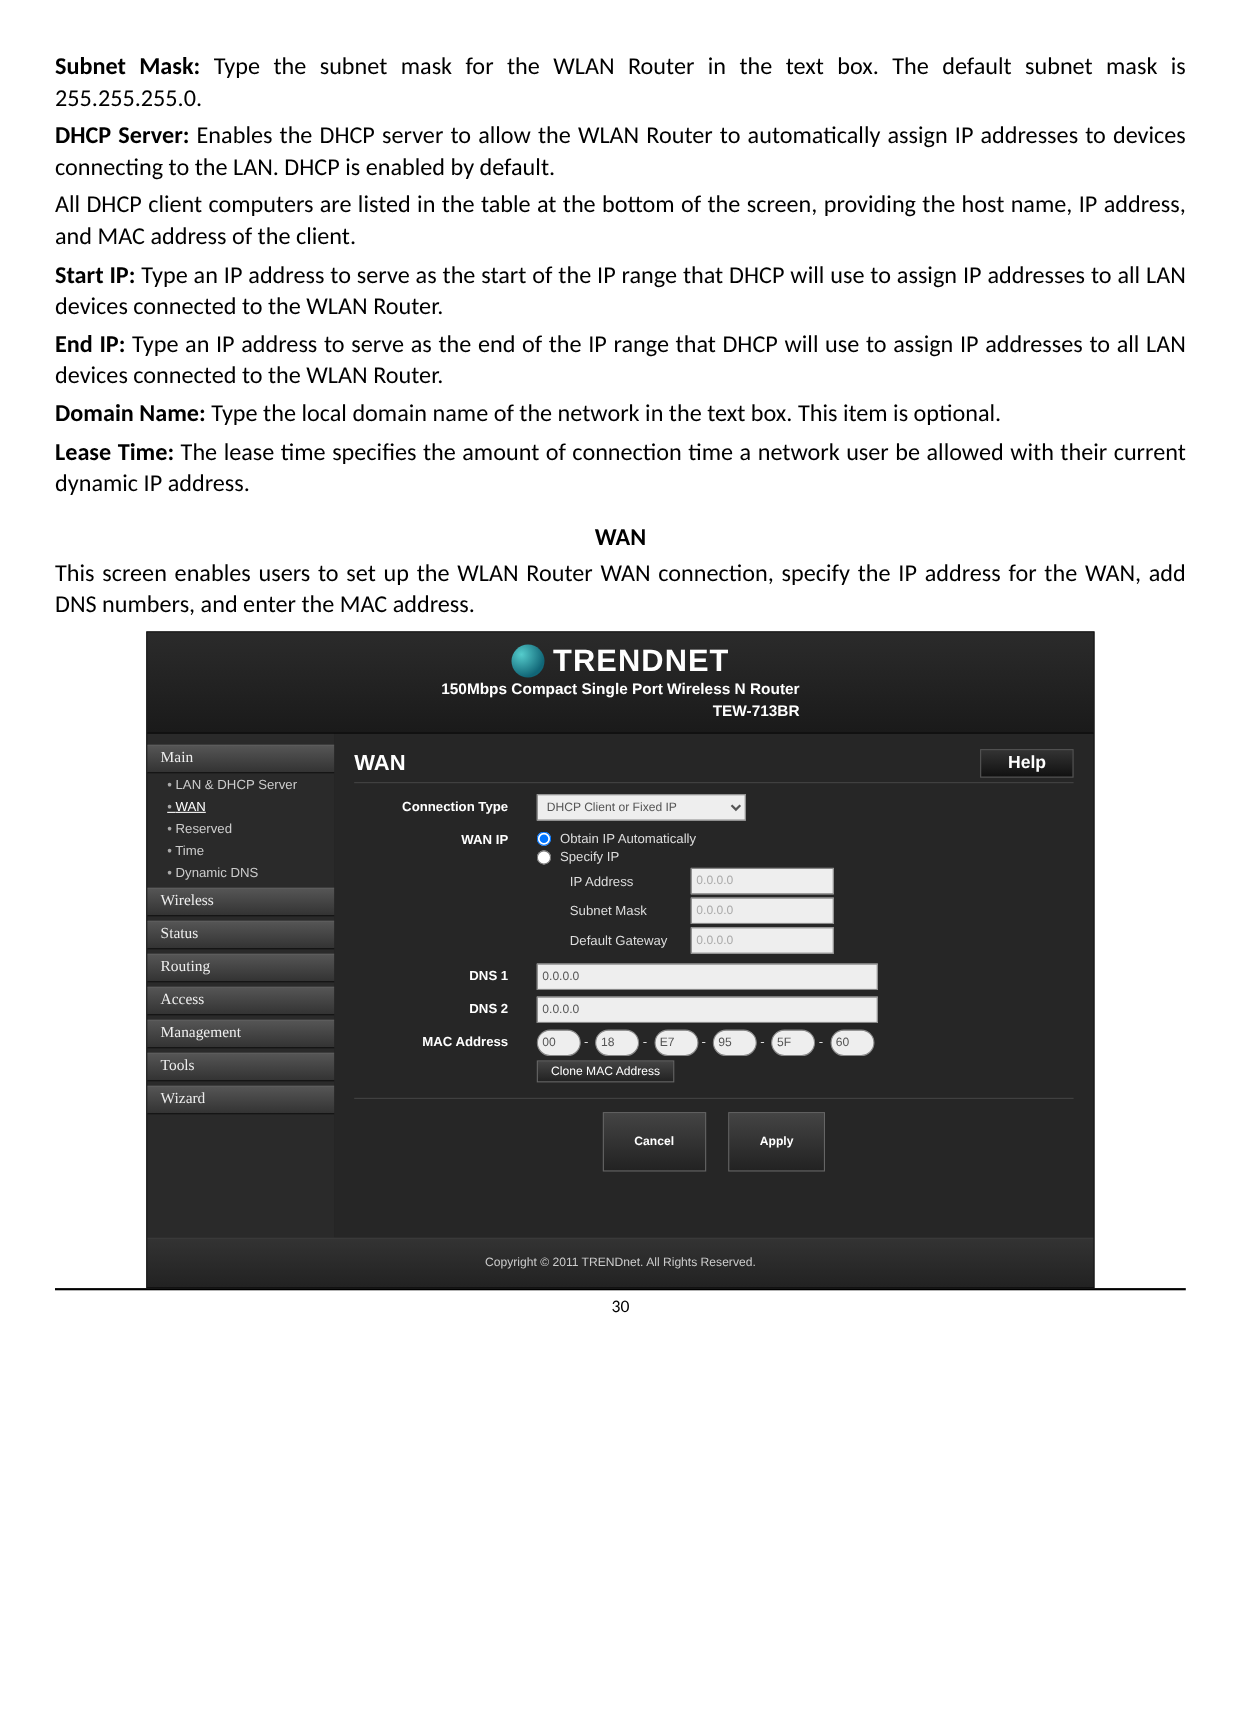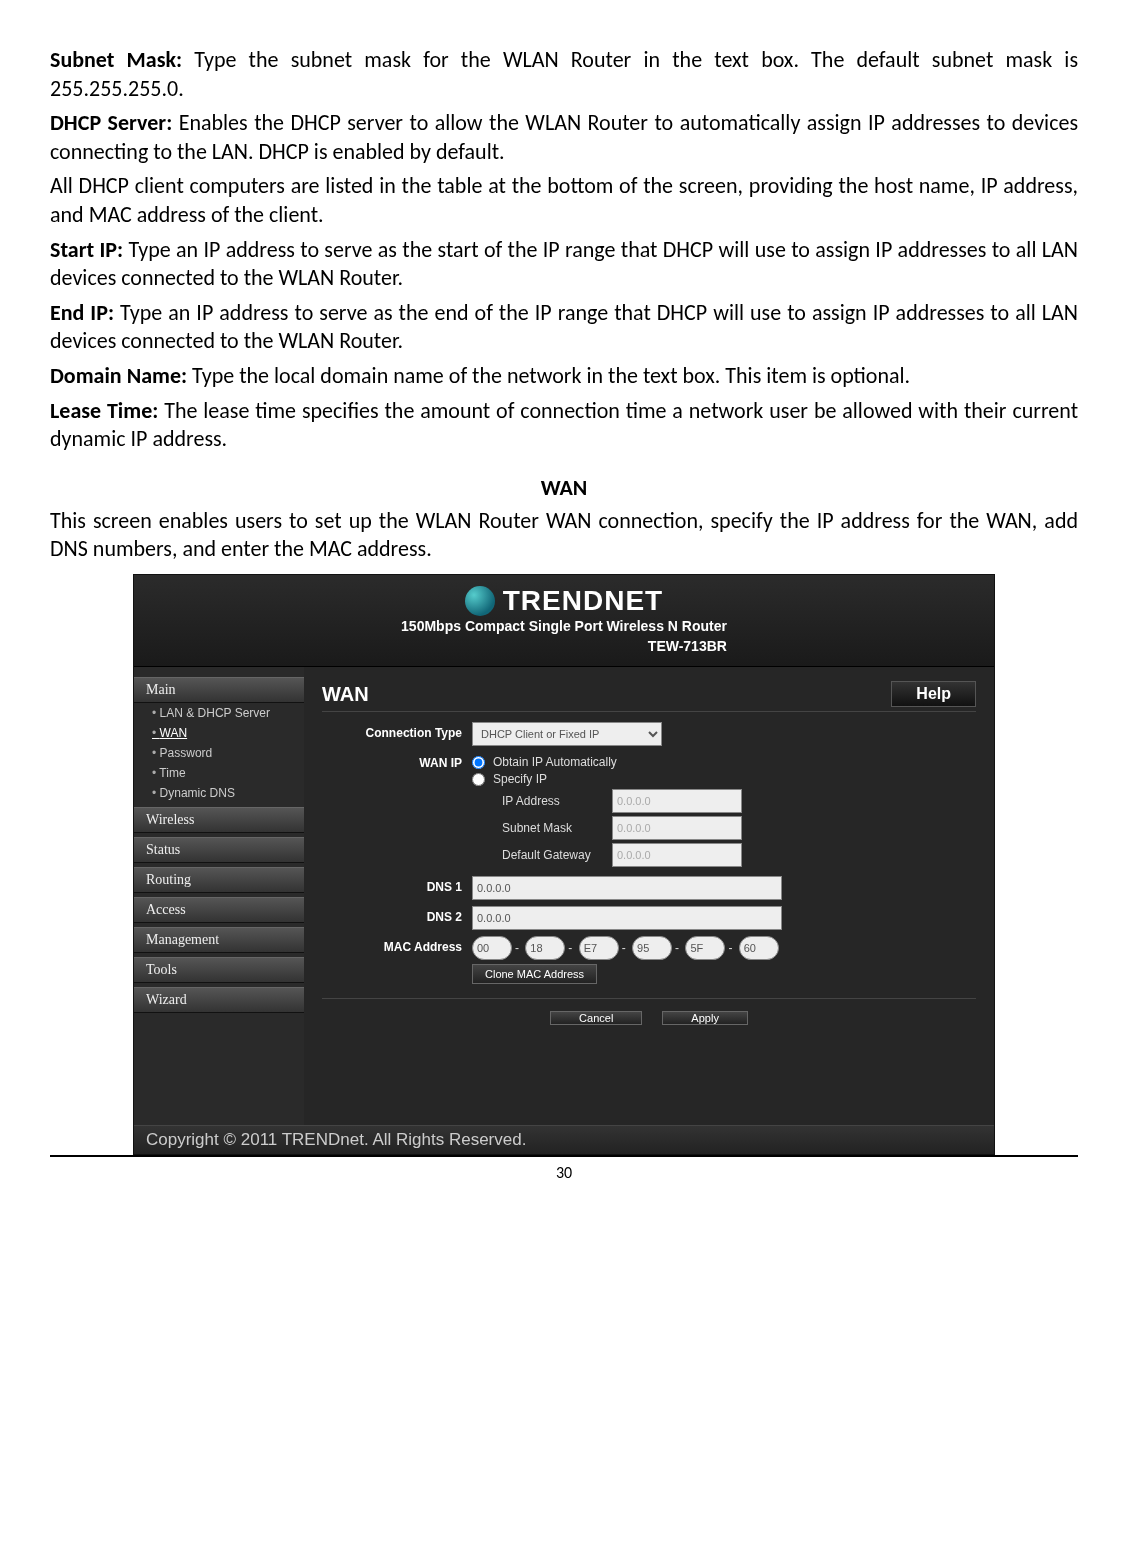--- a/index.html
+++ b/index.html
@@ -107,20 +107,21 @@
     color: #fff;
     border: 1px solid #555;
     font-size: 16px;
     padding: 3px 24px;
     font-weight: bold;
   }
   .form-row {
     display: flex;
     align-items: flex-start;
     margin: 6px 0;
+    gap: 16px;
   }
   .form-label {
     width: 140px;
     text-align: right;
     padding-right: 10px;
     color: #fff;
     font-weight: bold;
     font-size: 12px;
     padding-top: 4px;
   }
@@ -151,25 +152,25 @@
     margin-top: 4px;
   }
   .action-row {
     display: flex;
     gap: 20px;
     justify-content: center;
     border-top: 1px solid #444;
     padding-top: 8px;
     margin-top: 14px;
   }
-  .action-btn { padding: 0 28px; font-weight: normal; }
+  .action-btn { padding: 20px 28px; font-weight: bold; }
   .footer {
-    text-align: left;
-    padding: 4px 12px;
-    font-size: 17px;
+    text-align: center;
+    padding: 16px 12px;
+    font-size: 11px;
     color: #ccc;
     background: linear-gradient(#333, #222);
     border-top: 1px solid #444;
   }
   input[type=radio]{ margin:0 4px 0 0; }
   .page-footer {
     border-top: 2px solid #000;
     padding-top: 6px;
     text-align: center;
     font-size: 16px;
@@ -198,21 +199,21 @@
     <div class="model">
       <div class="big">150Mbps Compact Single Port Wireless N Router</div>
       <div class="big">TEW-713BR</div>
     </div>
   </div>
   <div class="router-body">
     <div class="sidebar">
       <div class="sb-section">Main</div>
       <div class="sb-item">LAN &amp; DHCP Server</div>
       <div class="sb-item active">WAN</div>
-      <div class="sb-item">Password</div>
+      <div class="sb-item">Reserved</div>
       <div class="sb-item">Time</div>
       <div class="sb-item">Dynamic DNS</div>
       <div class="sb-section">Wireless</div>
       <div class="sb-section">Status</div>
       <div class="sb-section">Routing</div>
       <div class="sb-section">Access</div>
       <div class="sb-section">Management</div>
       <div class="sb-section">Tools</div>
       <div class="sb-section">Wizard</div>
     </div>

